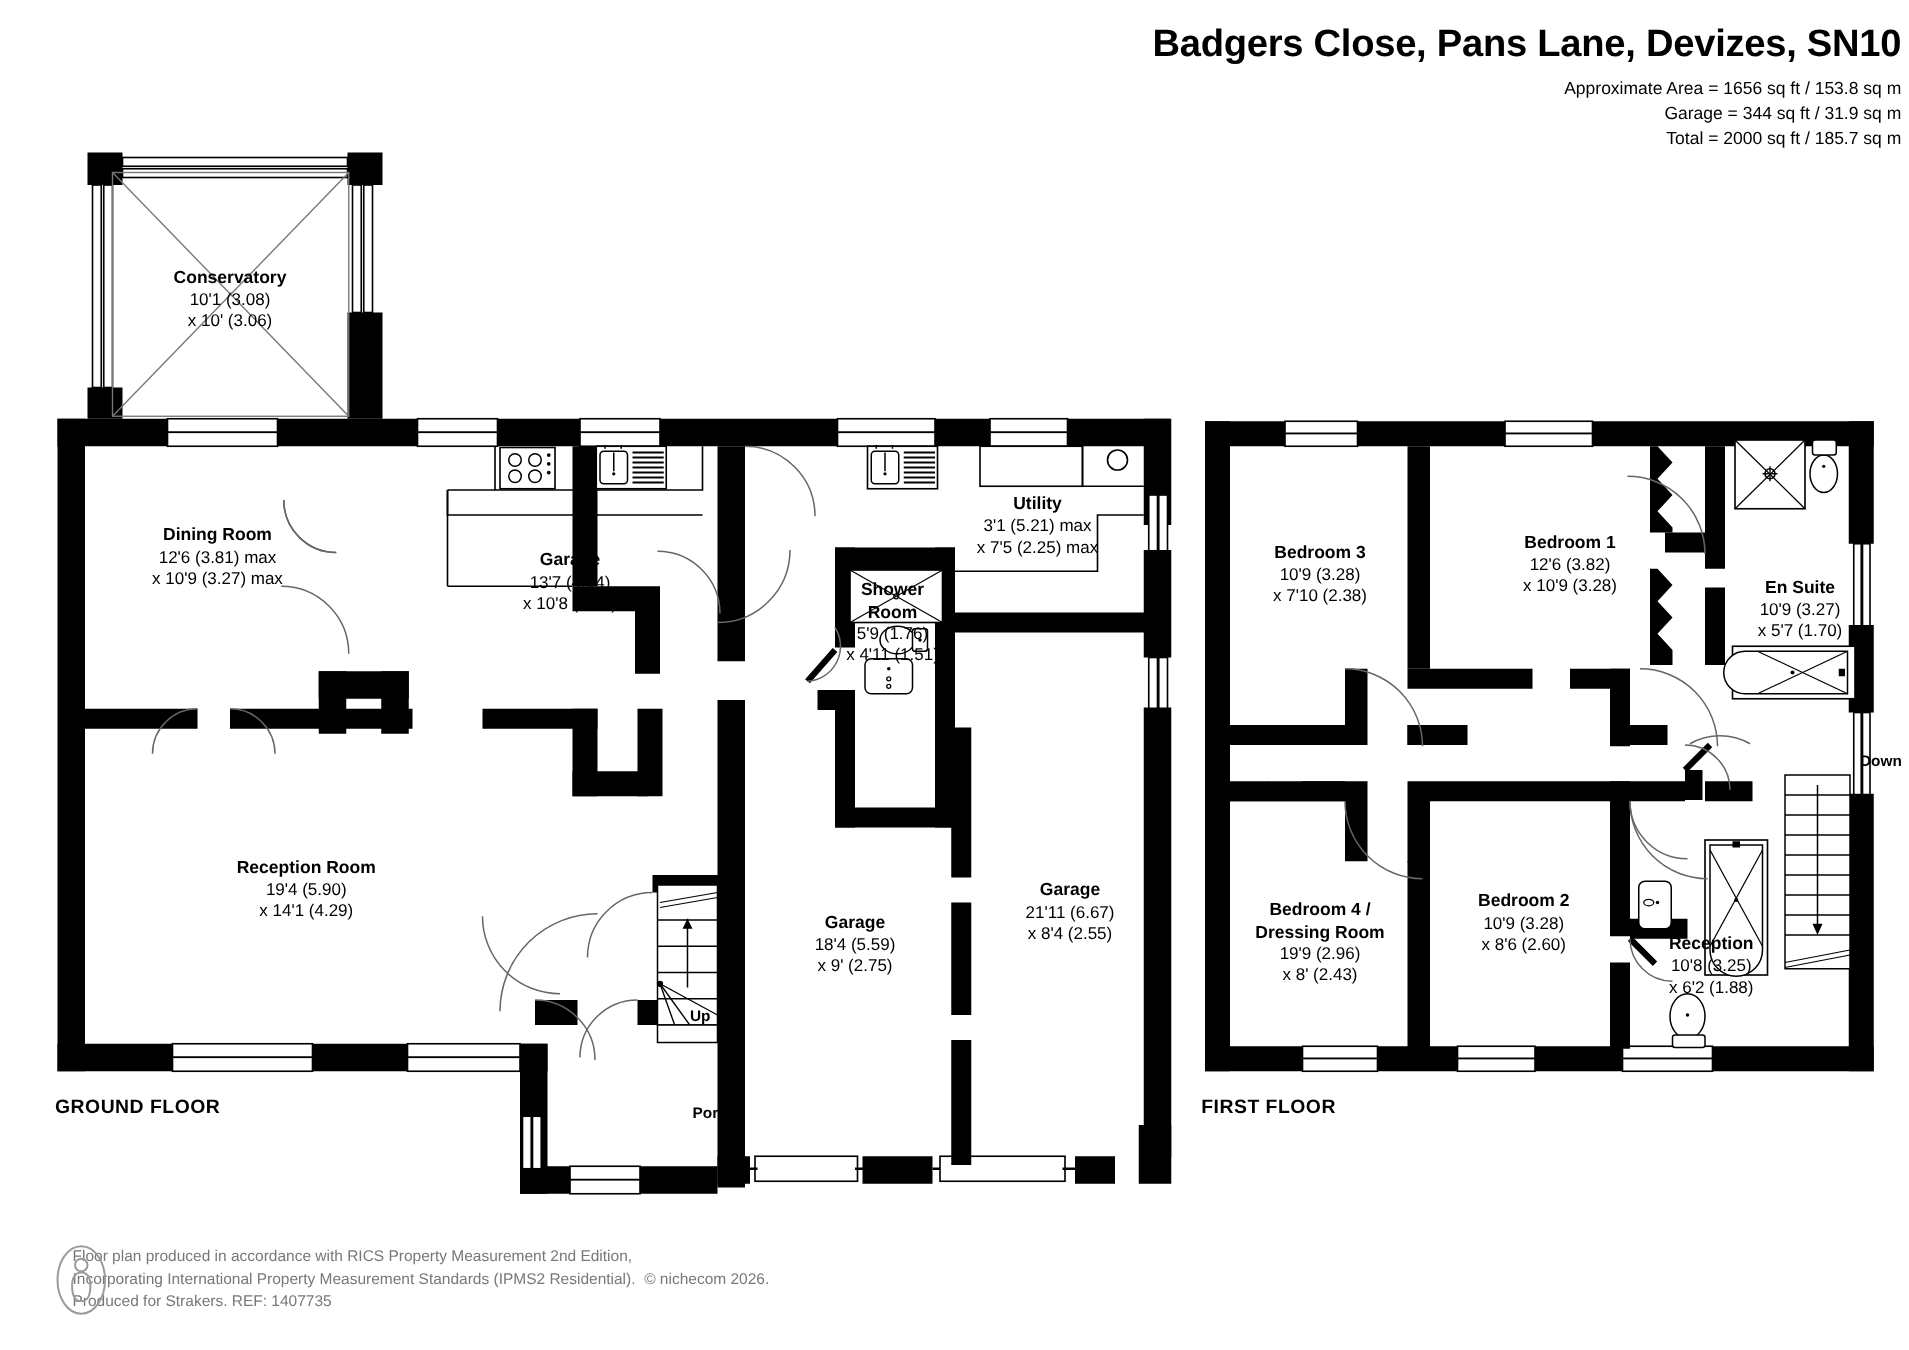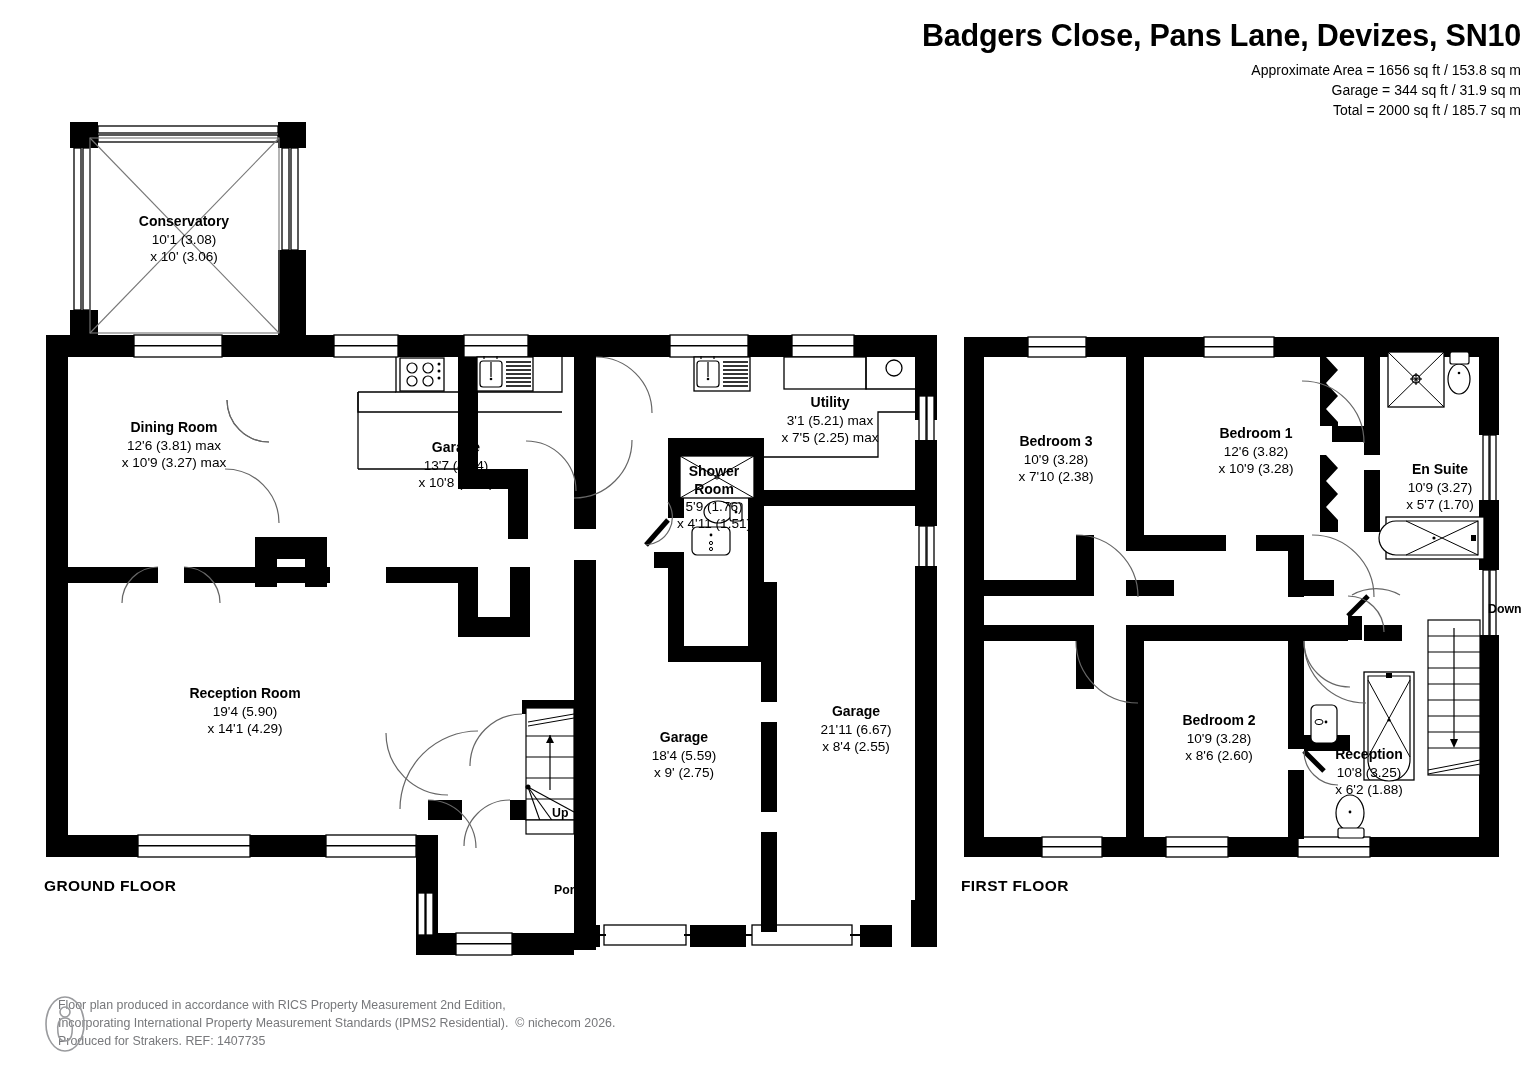--- a/index.html
+++ b/index.html
@@ -502,20 +502,26 @@
     <div class="dm">12'6 (3.82)</div>
     <div class="dm">x 10'9 (3.28)</div>
   </div>
 
   <div class="rlab" style="left:1424px;top:461px;">
     <div class="nm">En Suite</div>
     <div class="dm">10'9 (3.27)</div>
     <div class="dm">x 5'7 (1.70)</div>
   </div>
 
+  <div class="rlab" style="left:1040px;top:719px;">
+    <div class="nm">Bedroom 4 /</div>
+    <div class="nm">Dressing Room</div>
+    <div class="dm">19'9 (2.96)</div>
+    <div class="dm">x 8' (2.43)</div>
+  </div>
 
   <div class="rlab" style="left:1203px;top:712px;">
     <div class="nm">Bedroom 2</div>
     <div class="dm">10'9 (3.28)</div>
     <div class="dm">x 8'6 (2.60)</div>
   </div>
 
   <div class="rlab" style="left:1353px;top:746px;">
     <div class="nm">Reception</div>
     <div class="dm">10'8 (3.25)</div>

